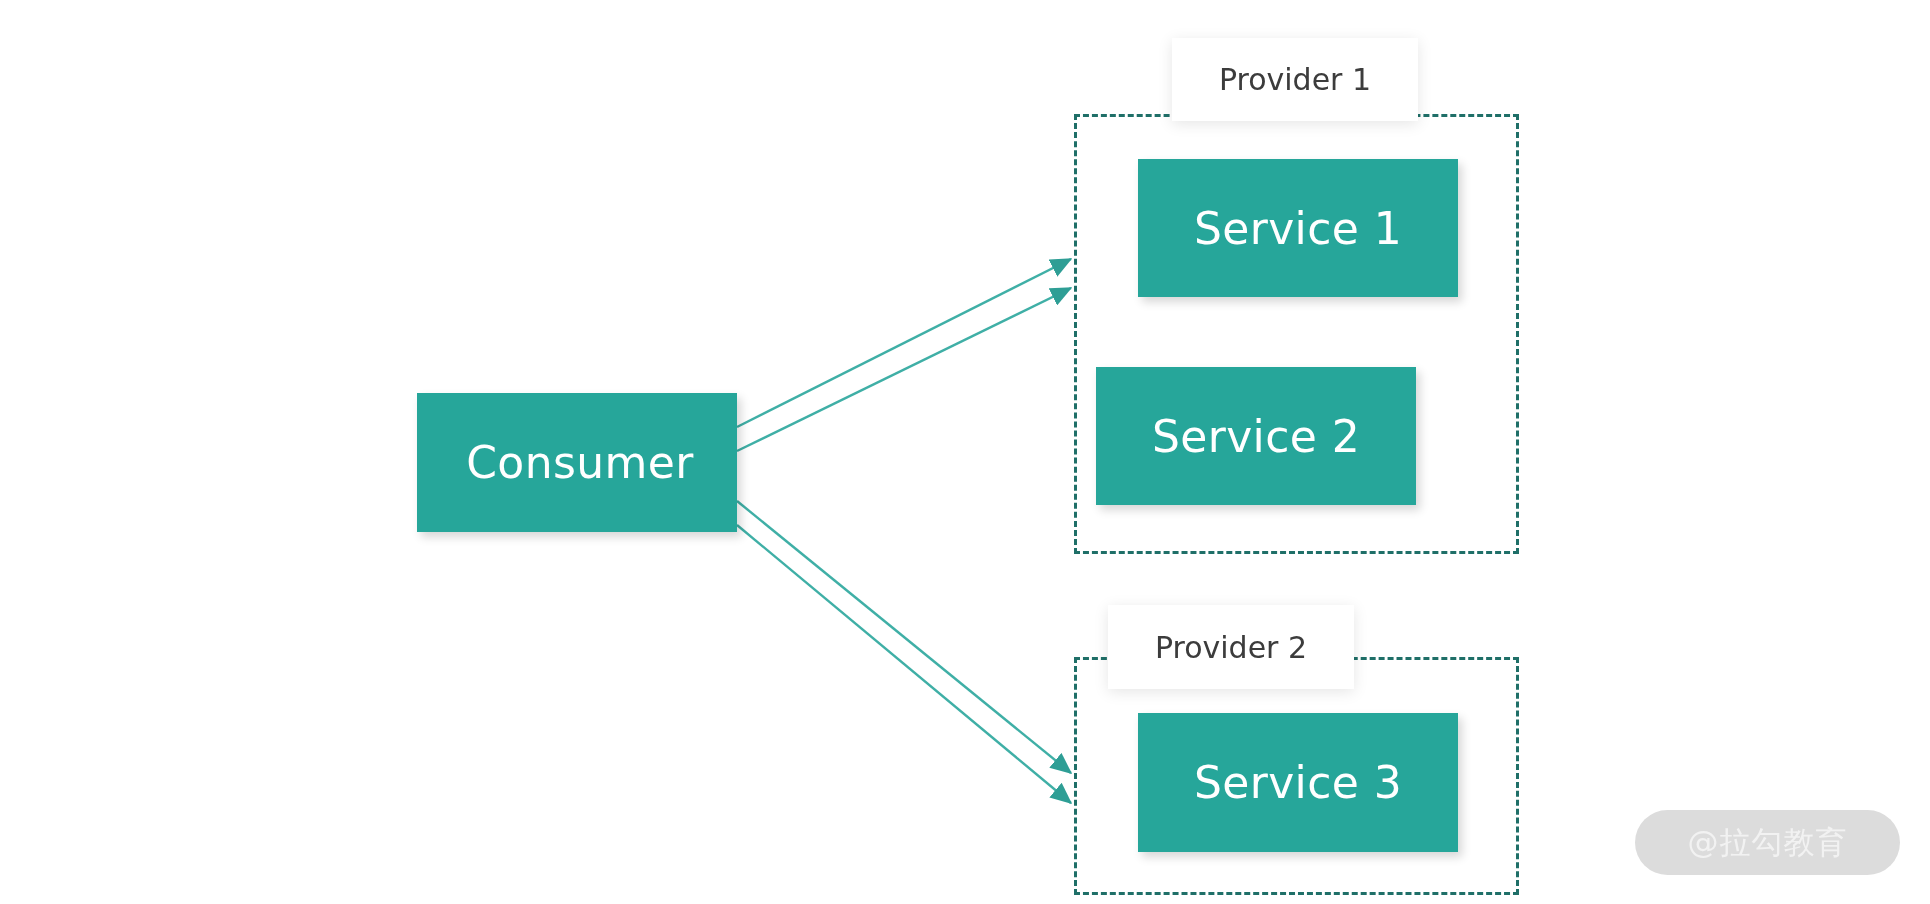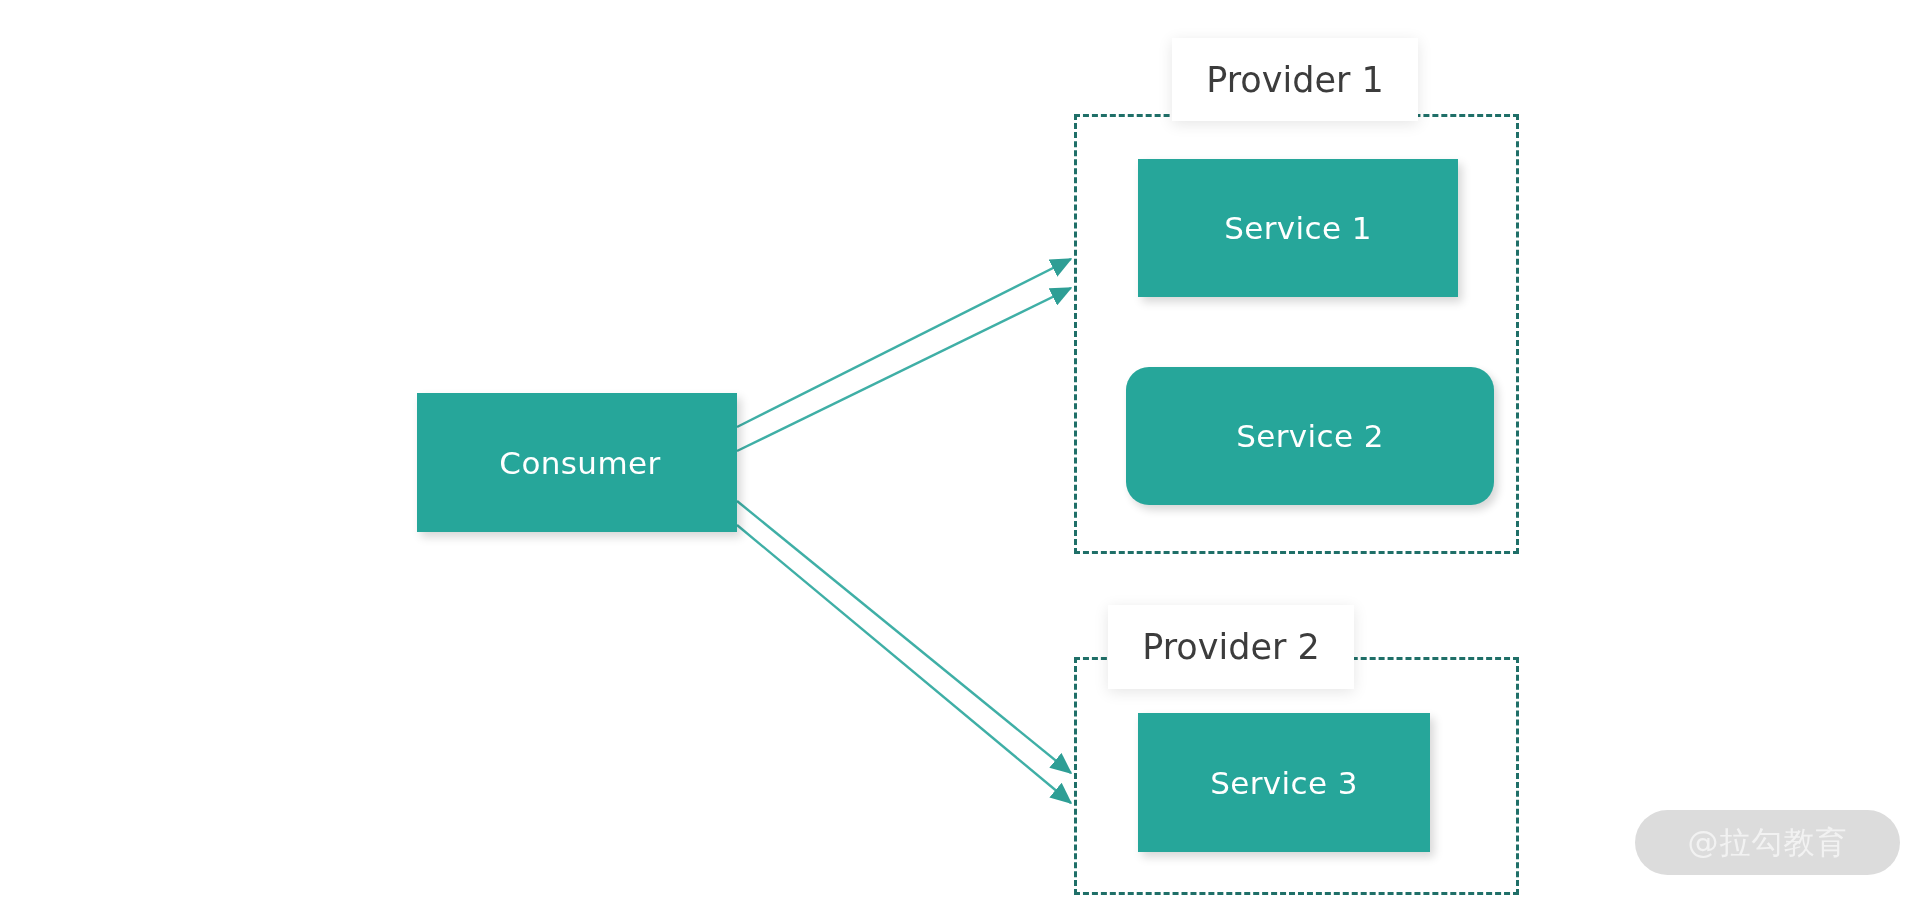--- a/index.html
+++ b/index.html
@@ -33,50 +33,49 @@
     position: absolute;
     background: #26A69A;
     box-shadow: 4px 5px 9px rgba(0,0,0,0.16);
     display: flex;
     align-items: center;
     justify-content: center;
     box-sizing: border-box;
   }
   .node-label {
     color: #ffffff;
-    font-size: 31px;
+    font-size: 44px;
     font-weight: 400;
     letter-spacing: 0.4px;
     white-space: nowrap;
   }
 
   #node-consumer {
     left: 417px;
     top: 393px;
     width: 320px;
     height: 139px;
     padding-left: 6px;
   }
   #node-service-1 {
     left: 1138px;
     top: 159px;
     width: 320px;
     height: 138px;
   }
   #node-service-2 {
-    left: 1126px;
+    left: 1096px;
     top: 367px;
-    width: 368px;
+    width: 320px;
     height: 138px;
-    border-radius: 23px;
   }
   #node-service-3 {
     left: 1138px;
     top: 713px;
-    width: 292px;
+    width: 320px;
     height: 139px;
   }
 
   
   .group {
     position: absolute;
     border: 3px dashed #1F6F68;
     box-sizing: border-box;
     background: transparent;
   }
@@ -98,21 +97,21 @@
     position: absolute;
     background: #ffffff;
     box-shadow: 0 3px 14px rgba(0,0,0,0.10);
     display: flex;
     align-items: center;
     justify-content: center;
     box-sizing: border-box;
   }
   .group-title-text {
     color: #3C3C3C;
-    font-size: 35px;
+    font-size: 30px;
     font-weight: 400;
     white-space: nowrap;
   }
   #group-title-provider-1 {
     left: 1172px;
     top: 38px;
     width: 246px;
     height: 83px;
   }
   #group-title-provider-2 {

